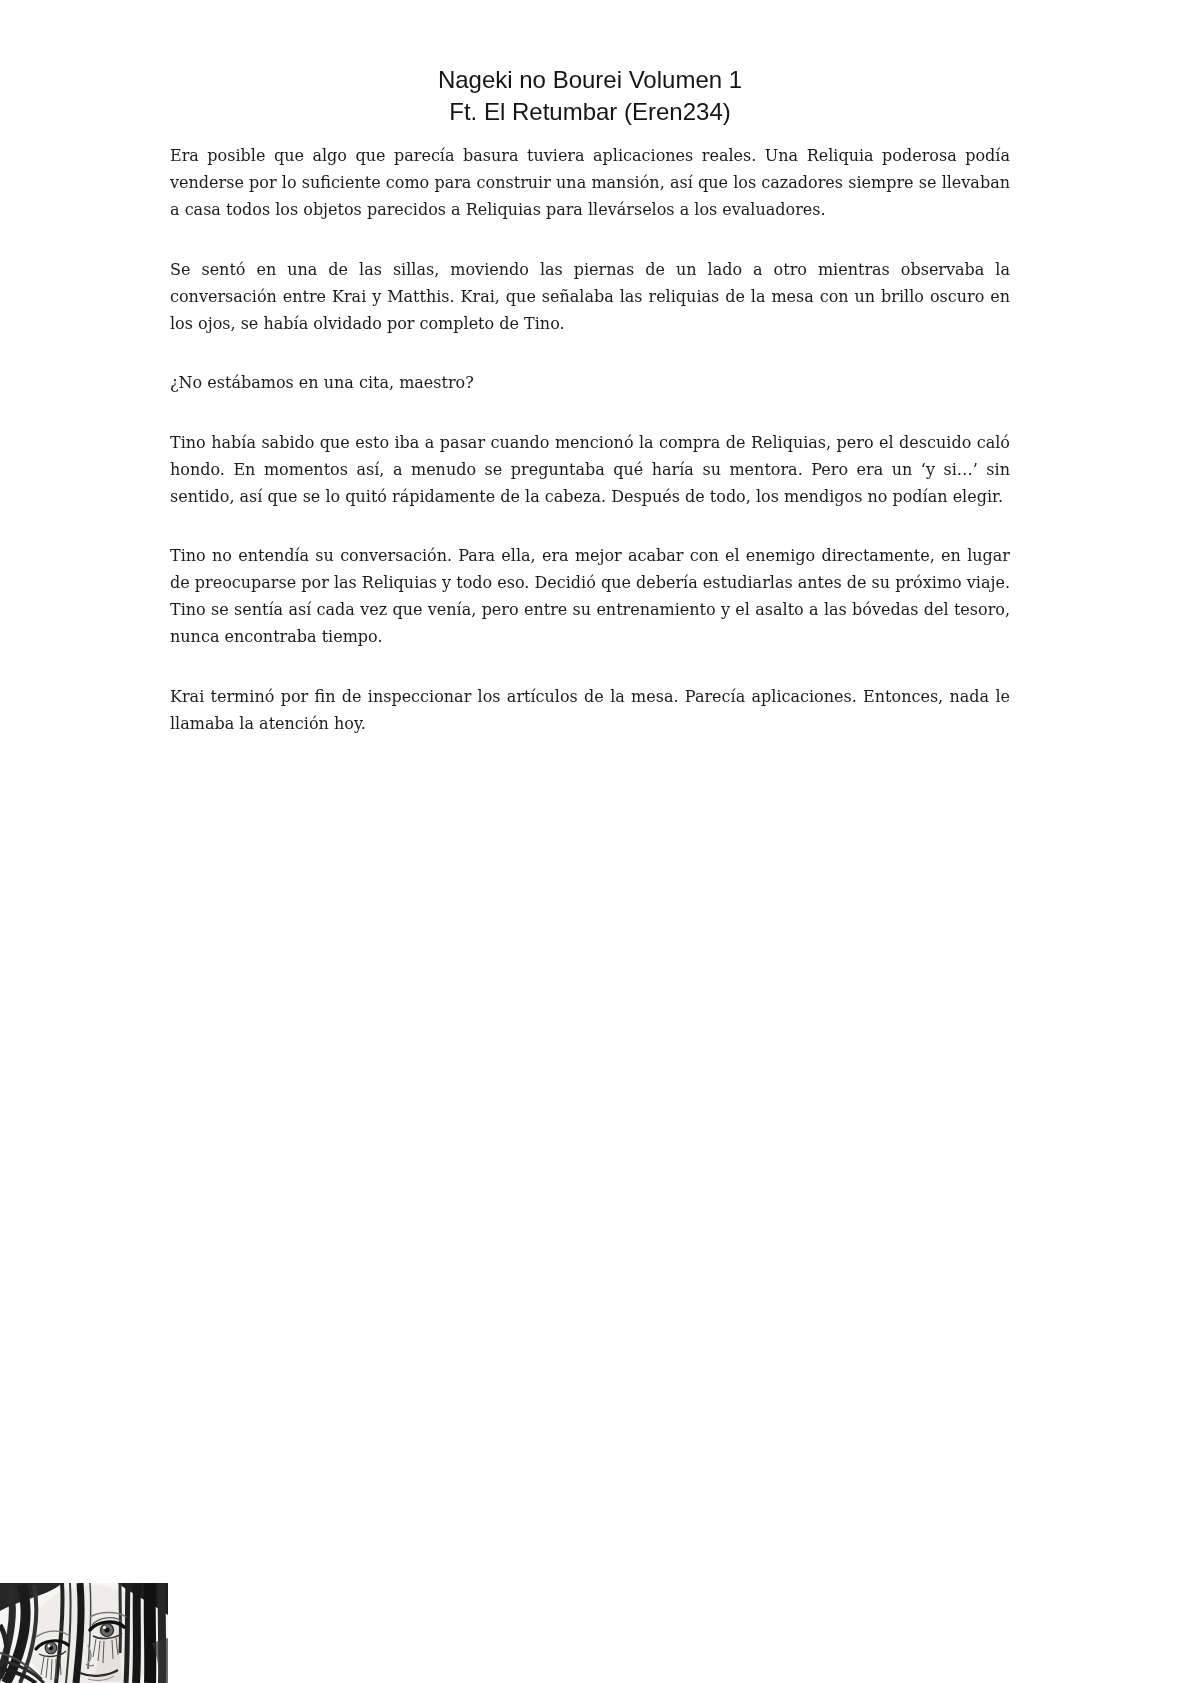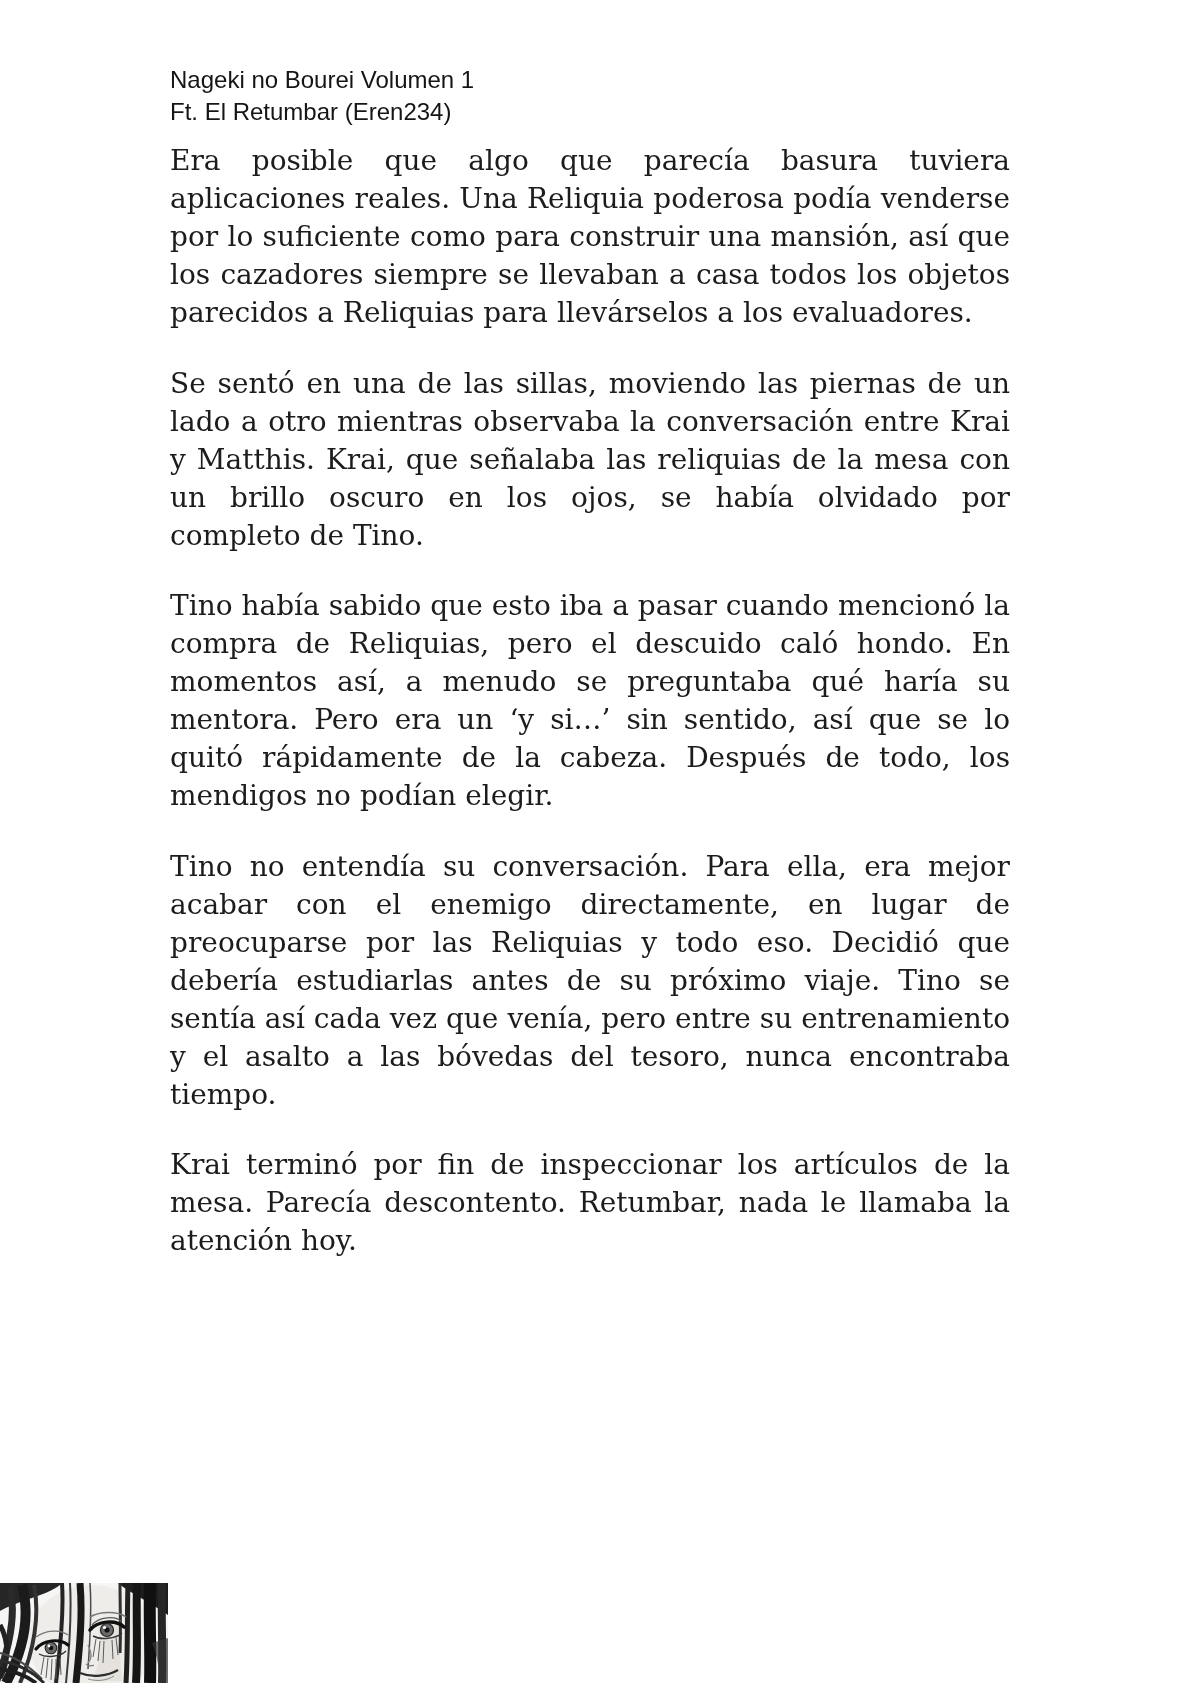--- a/index.html
+++ b/index.html
@@ -16,28 +16,28 @@
     left:170px;
     top:64px;
     width:840px;
   }
   .doc-title, .doc-subtitle {
     margin:0;
     font-family:"Liberation Sans", sans-serif;
     font-weight:400;
     font-size:24px;
     line-height:32px;
-    text-align:left;
+    text-align:center;
     color:#151515;
   }
   .paragraphs { margin-top:14px; }
   .paragraphs p {
     font-family:"DejaVu Serif", "Liberation Serif", serif;
-    font-size:28px;
-    line-height:38px;
+    font-size:16px;
+    line-height:27px;
     text-align:justify;
     margin:0 0 32.5px 0;
     color:#1c1c1c;
   }
   .paragraphs p em { font-style:italic; }
   .illustration {
     position:absolute;
     left:0;
     top:1583px;
     width:168px;
@@ -48,23 +48,24 @@
 </head>
 <body>
 
 <div class="page" style="background: rgb(255, 255, 255);">
   <div class="content">
     <h1 class="doc-title">Nageki no Bourei Volumen 1</h1>
     <h2 class="doc-subtitle">Ft. El Retumbar (Eren234)</h2>
     <div class="paragraphs" style="color: rgb(28, 28, 28);">
         <p><span>Era posible que algo que parecía basura tuviera aplicaciones reales. Una Reliquia poderosa podía venderse por lo suficiente como para construir una mansión, así que los cazadores siempre se llevaban a casa todos los objetos parecidos a Reliquias para llevárselos a los evaluadores.</span></p>
         <p><span>Se sentó en una de las sillas, moviendo las piernas de un lado a otro mientras observaba la conversación entre Krai y Matthis. Krai, que señalaba las reliquias de la mesa con un brillo oscuro en los ojos, se había olvidado por completo de Tino.</span></p>
+        <p><span>¿No estábamos en una cita, maestro?</span></p>
         <p><span>Tino había sabido que esto iba a pasar cuando mencionó la compra de Reliquias, pero el descuido caló hondo. En momentos así, a menudo se preguntaba qué haría su mentora. Pero era un ‘y si…’ sin sentido, así que se lo quitó rápidamente de la cabeza. Después de todo, los mendigos no podían elegir.</span></p>
         <p><span>Tino no entendía su conversación. Para ella, era mejor acabar con el enemigo directamente, en lugar de preocuparse por las Reliquias y todo eso. Decidió que debería estudiarlas antes de su próximo viaje. Tino se sentía así cada vez que venía, pero entre su entrenamiento y el asalto a las bóvedas del tesoro, nunca encontraba tiempo.</span></p>
-        <p><span>Krai terminó por fin de inspeccionar los artículos de la mesa. Parecía descontento. Retumbar, nada le llamaba la atención hoy.</span></p>
+        <p><span>Krai terminó por fin de inspeccionar los artículos de la mesa. Parecía aplicaciones. Entonces, nada le llamaba la atención hoy.</span></p>
       </div>
   </div>
 
   <svg class="illustration" viewBox="0 0 168 100" preserveAspectRatio="none" xmlns="http://www.w3.org/2000/svg">
     <rect width="168" height="100" fill="#f7f6f4"></rect>
     <ellipse cx="92" cy="58" rx="64" ry="56" fill="#efedea"></ellipse>
     <path d="M96,40 C104,60 100,80 92,98 L122,98 C119,70 121,55 119,40 Z" fill="#dcd8d4" opacity="0.55"></path>
 
     <path d="M0,0 L62,0 C50,12 22,16 0,28 Z" fill="#262626"></path>
     <path d="M118,0 L168,0 L168,32 C148,18 130,10 118,0 Z" fill="#1d1d1d"></path>

